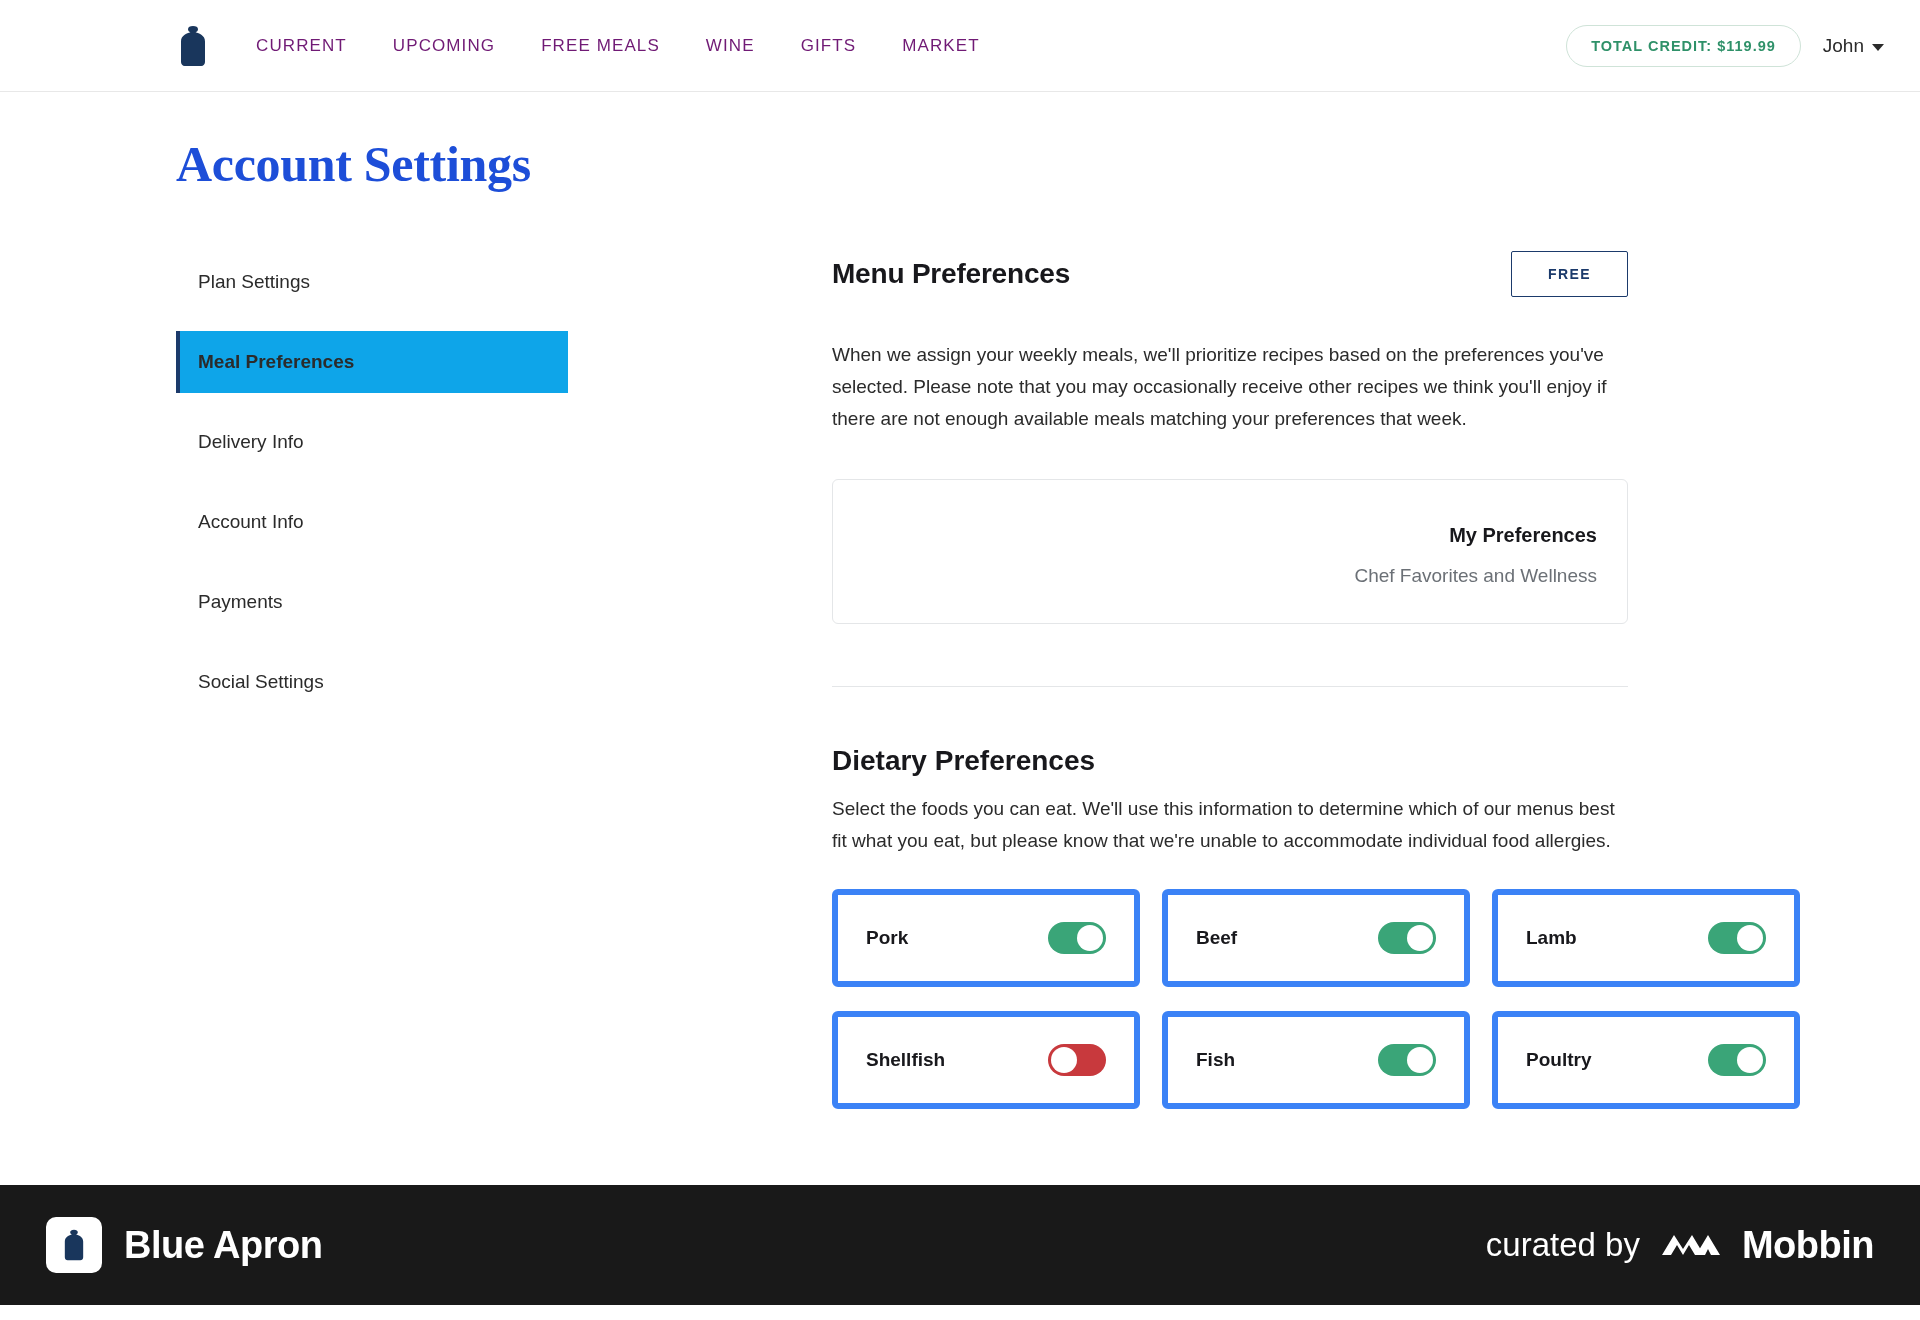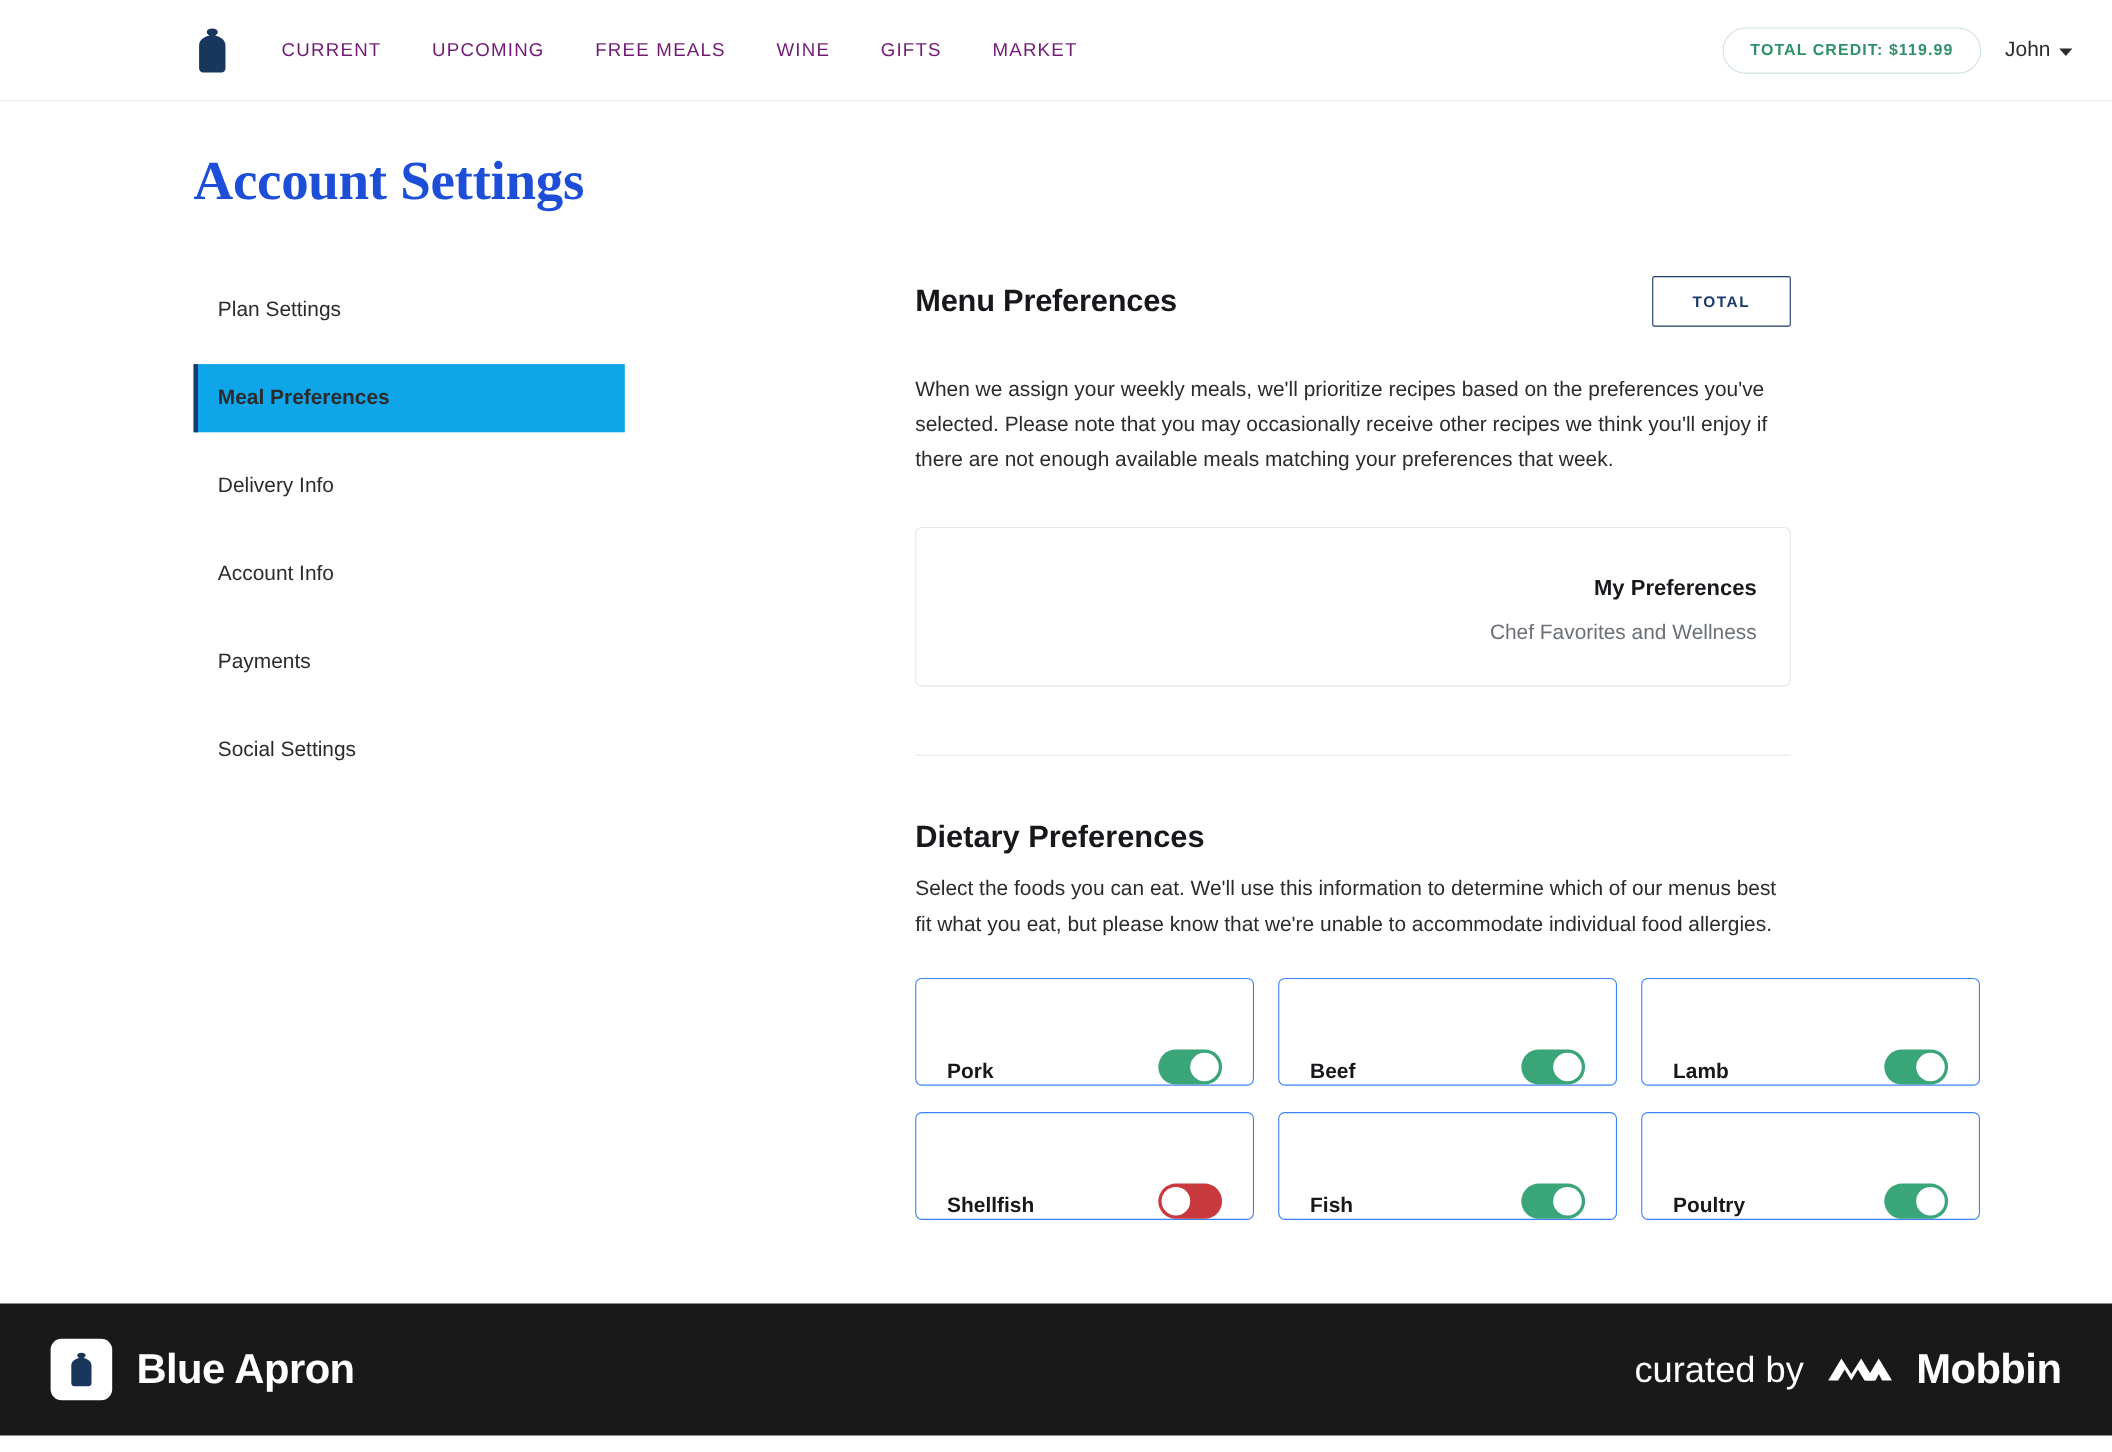--- a/index.html
+++ b/index.html
@@ -188,24 +188,24 @@
     max-width: 975px;
   }
   .tiles {
     margin-top: 32px;
     display: grid;
     grid-template-columns: repeat(3, 308px);
     gap: 24px 22px;
   }
   .tile {
     height: 98px;
-    border: 1px solid #3b82f6;
+    border: 6px solid #3b82f6;
     border-radius: 6px;
     display: flex;
-    align-items: flex-end;
+    align-items: center;
     justify-content: space-between;
     padding: 0 28px;
   }
   .tile-label {
     font-size: 19px;
     font-weight: bold;
     color: #18181c;
   }
   .toggle {
     width: 58px;
@@ -315,21 +315,21 @@
         <div class="side-item active">Meal Preferences</div>
         <div class="side-item">Delivery Info</div>
         <div class="side-item">Account Info</div>
         <div class="side-item">Payments</div>
         <div class="side-item">Social Settings</div>
       </div>
 
       <div class="main">
         <div class="section-head">
           <div class="section-title">Menu Preferences</div>
-          <button class="edit-btn">TOTAL</button>
+          <button class="edit-btn">FREE</button>
         </div>
 
         <div class="intro-text">When we assign your weekly meals, we'll prioritize recipes based on the preferences you've selected. Please note that you may occasionally receive other recipes we think you'll enjoy if there are not enough available meals matching your preferences that week.</div>
 
         <div class="pref-card">
           <div class="pref-card-title">My Preferences</div>
           <div class="pref-card-value">Chef Favorites and Wellness</div>
         </div>
 
         <div class="divider"></div>

